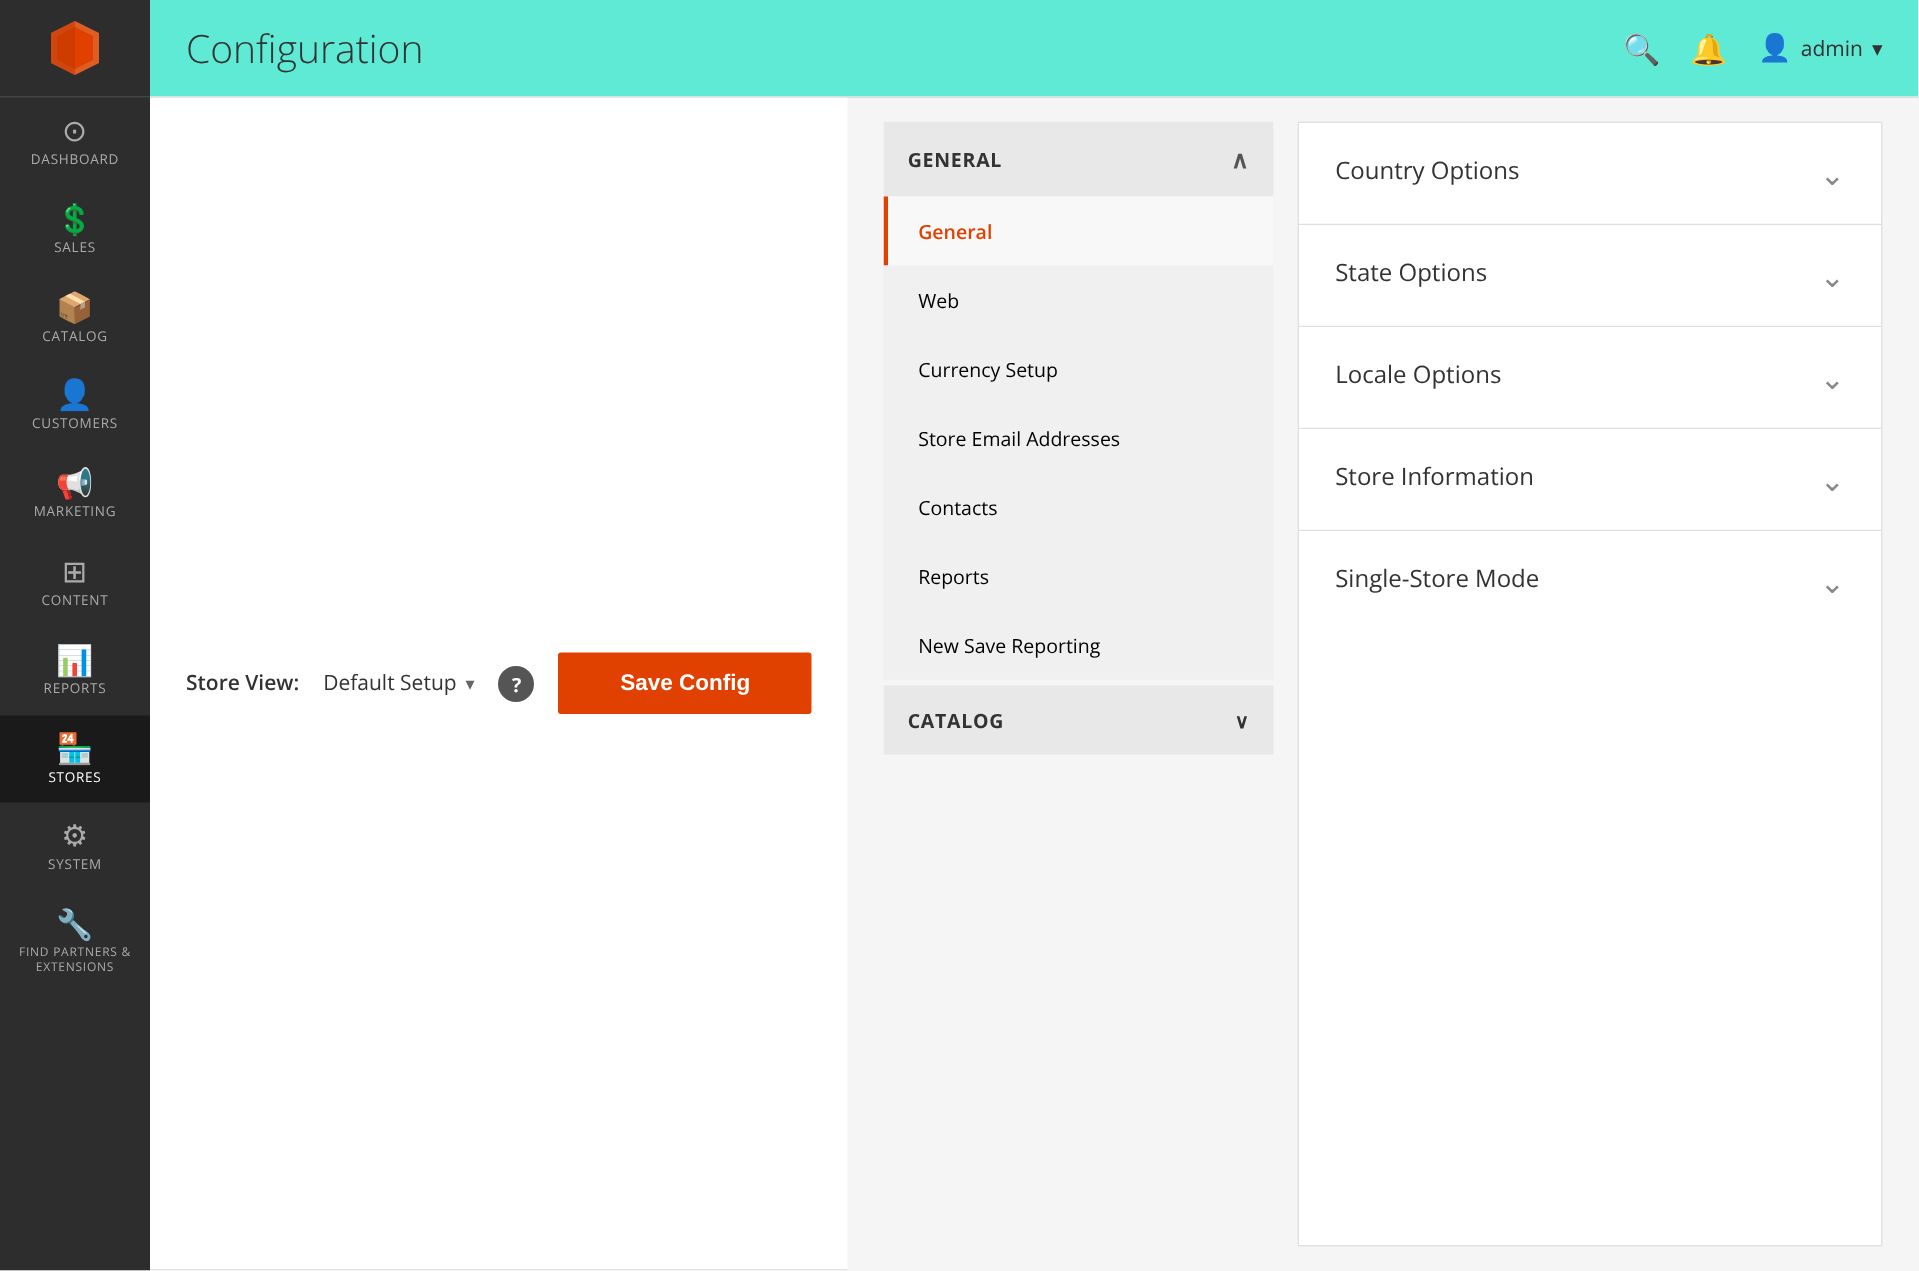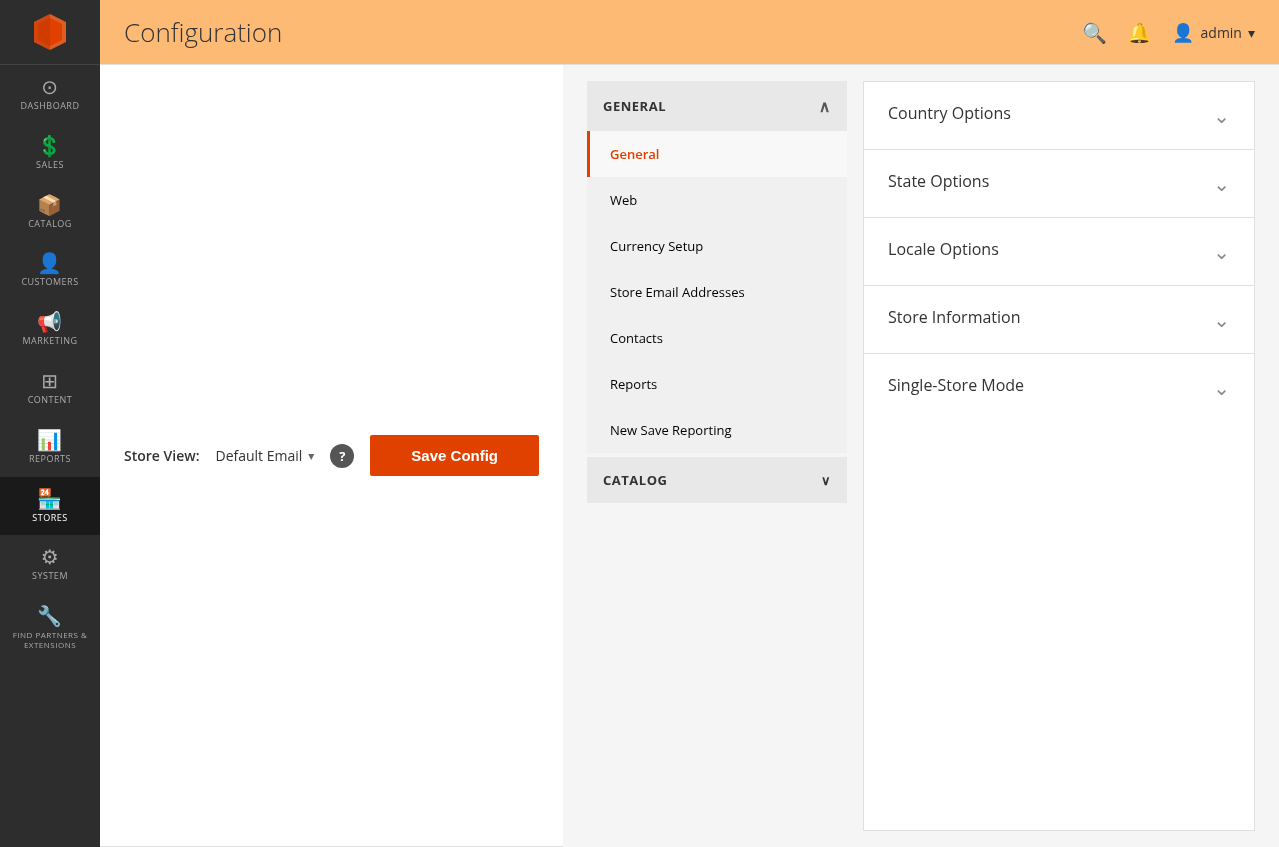--- a/index.html
+++ b/index.html
@@ -53,21 +53,21 @@
     
     .main {
       flex: 1;
       display: flex;
       flex-direction: column;
       overflow: hidden;
     }
 
     
     .topbar {
-      background: #fdba74;
+      background: #5eead4;
       border-bottom: 1px solid #e0e0e0;
       height: 65px;
       display: flex;
       align-items: center;
       padding: 0 24px;
       justify-content: space-between;
       flex-shrink: 0;
     }
     .topbar-title {
       font-size: 26px;
@@ -322,21 +322,21 @@
         <span>▾</span>
       </div>
     </div>
   </div>
 
   <div class="content-area">
 
     <div class="store-view-bar">
       <span class="store-view-label">Store View:</span>
       <div class="store-view-select">
-        <span>Default Email</span>
+        <span>Default Setup</span>
         <span class="chevron">▾</span>
       </div>
       <div class="help-icon">
         <span>?</span>
       </div>
       <button class="save-config-btn">Save Config</button>
     </div>
 
     <div class="body-split">
 

